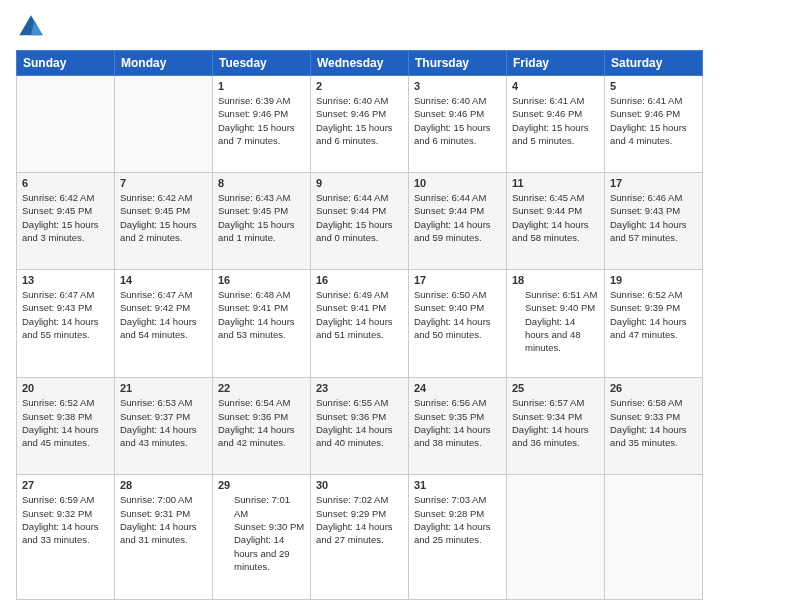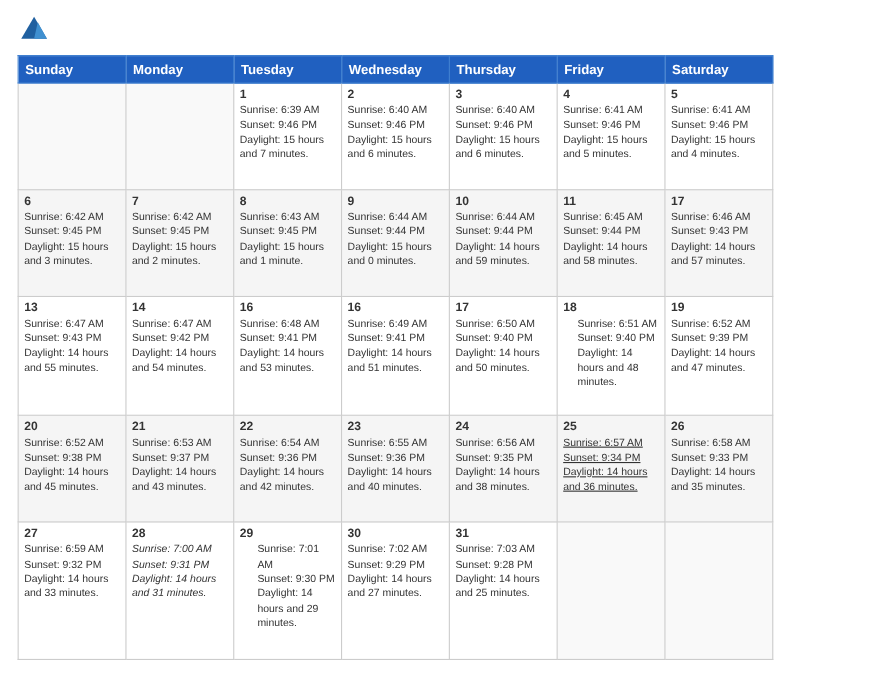--- a/index.html
+++ b/index.html
@@ -282,41 +282,41 @@
 Daylight: 14 hours and 40 minutes.</div>
           </td>
           <td>
             <div class="day-number">24</div>
             <div class="day-info" style="white-space: pre-line;">Sunrise: 6:56 AM
 Sunset: 9:35 PM
 Daylight: 14 hours and 38 minutes.</div>
           </td>
           <td>
             <div class="day-number">25</div>
-            <div class="day-info" style="white-space: pre-line; text-decoration: underline;">Sunrise: 6:57 AM
+            <div class="day-info" style="white-space: pre-line;">Sunrise: 6:57 AM
 Sunset: 9:34 PM
 Daylight: 14 hours and 36 minutes.</div>
           </td>
           <td>
             <div class="day-number">26</div>
             <div class="day-info" style="white-space: pre-line;">Sunrise: 6:58 AM
 Sunset: 9:33 PM
 Daylight: 14 hours and 35 minutes.</div>
           </td>
         </tr>
         <tr>
           <td>
             <div class="day-number">27</div>
             <div class="day-info" style="white-space: pre-line;">Sunrise: 6:59 AM
 Sunset: 9:32 PM
 Daylight: 14 hours and 33 minutes.</div>
           </td>
           <td>
             <div class="day-number">28</div>
-            <div class="day-info" style="white-space: pre-line; font-style: italic;">Sunrise: 7:00 AM
+            <div class="day-info" style="white-space: pre-line;">Sunrise: 7:00 AM
 Sunset: 9:31 PM
 Daylight: 14 hours and 31 minutes.</div>
           </td>
           <td>
             <div class="day-number">29</div>
             <div class="day-info" style="white-space: pre-line; margin-left: 16px;">Sunrise: 7:01 AM
 Sunset: 9:30 PM
 Daylight: 14 hours and 29 minutes.</div>
           </td>
           <td>

